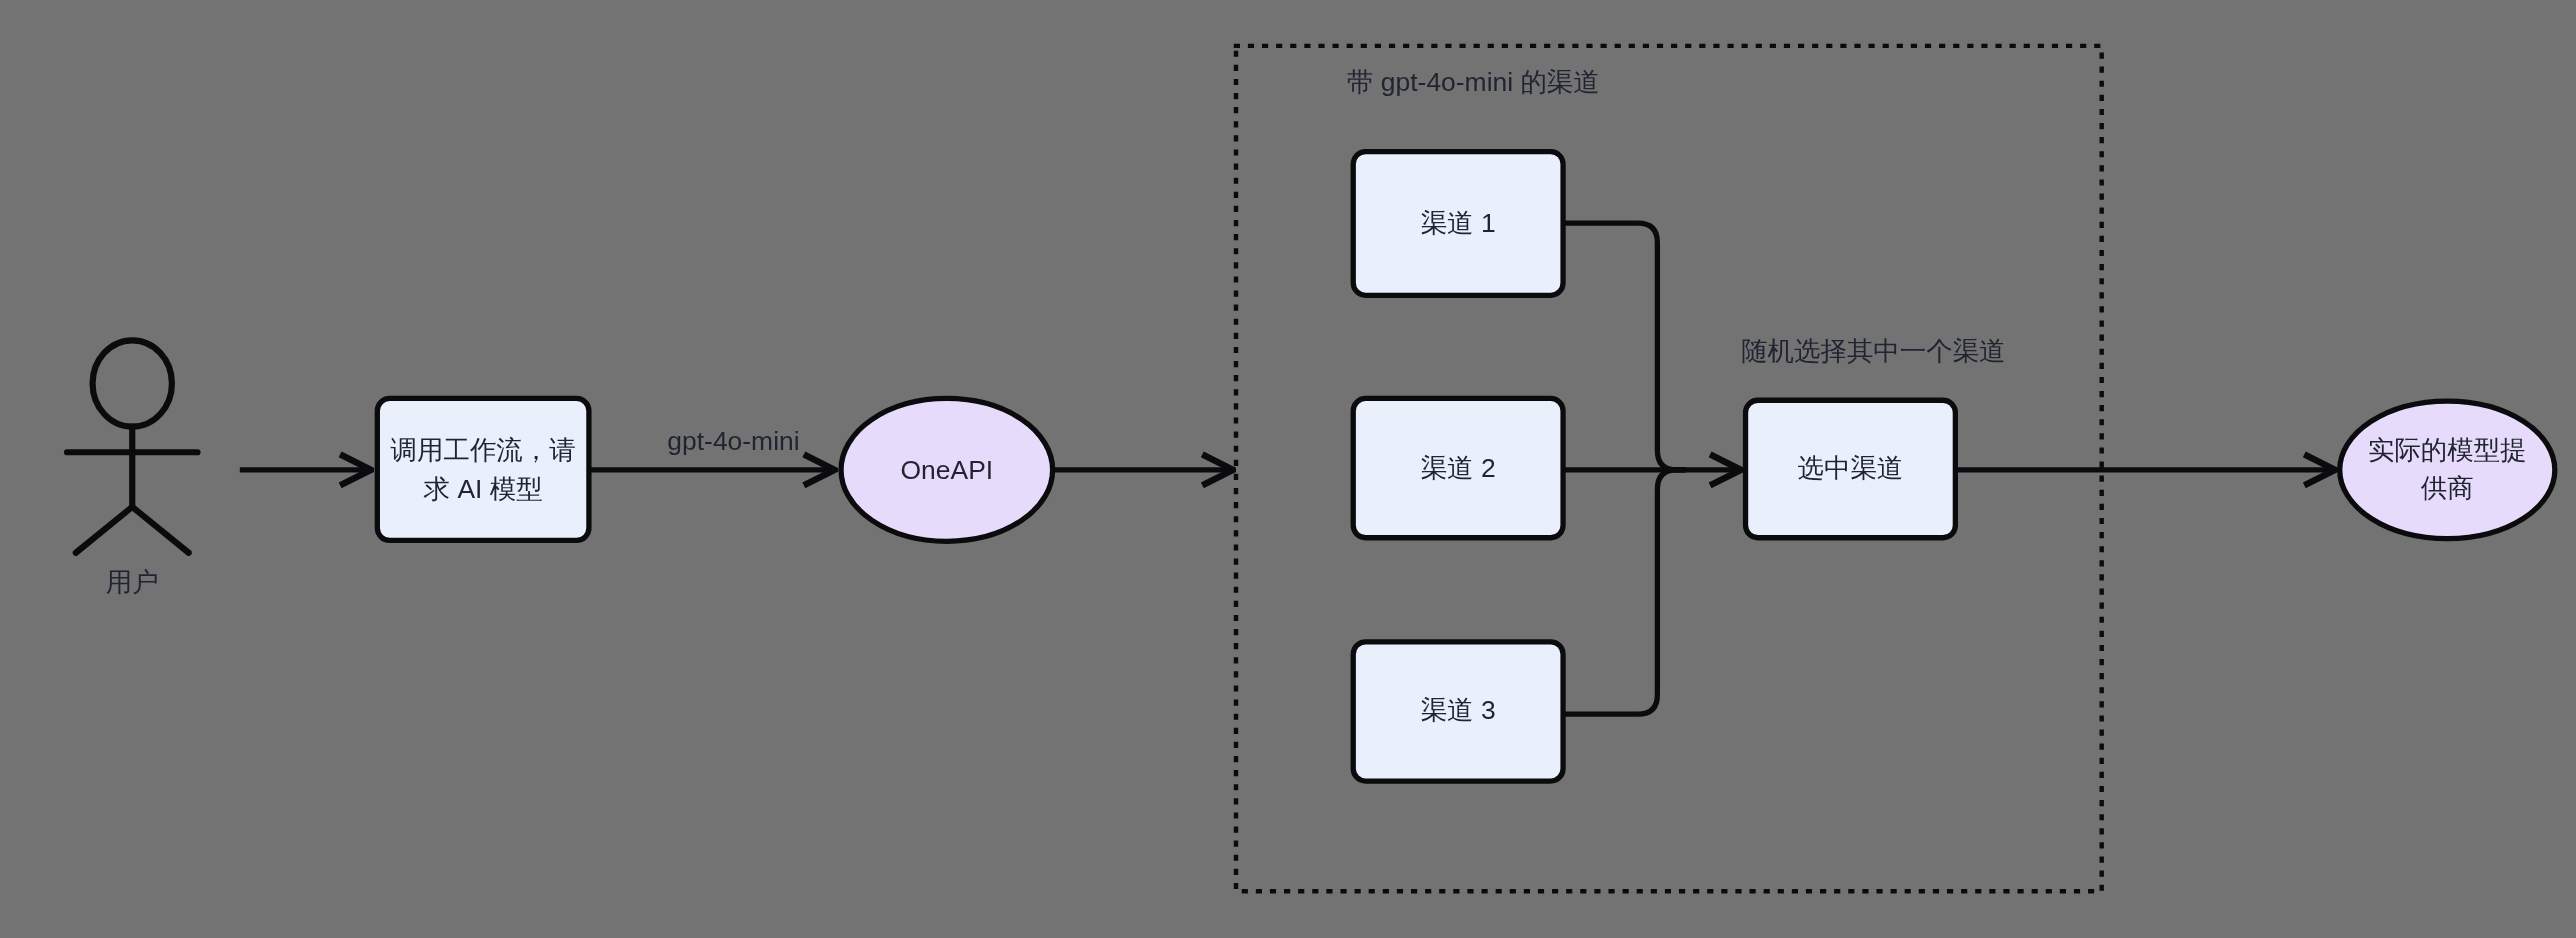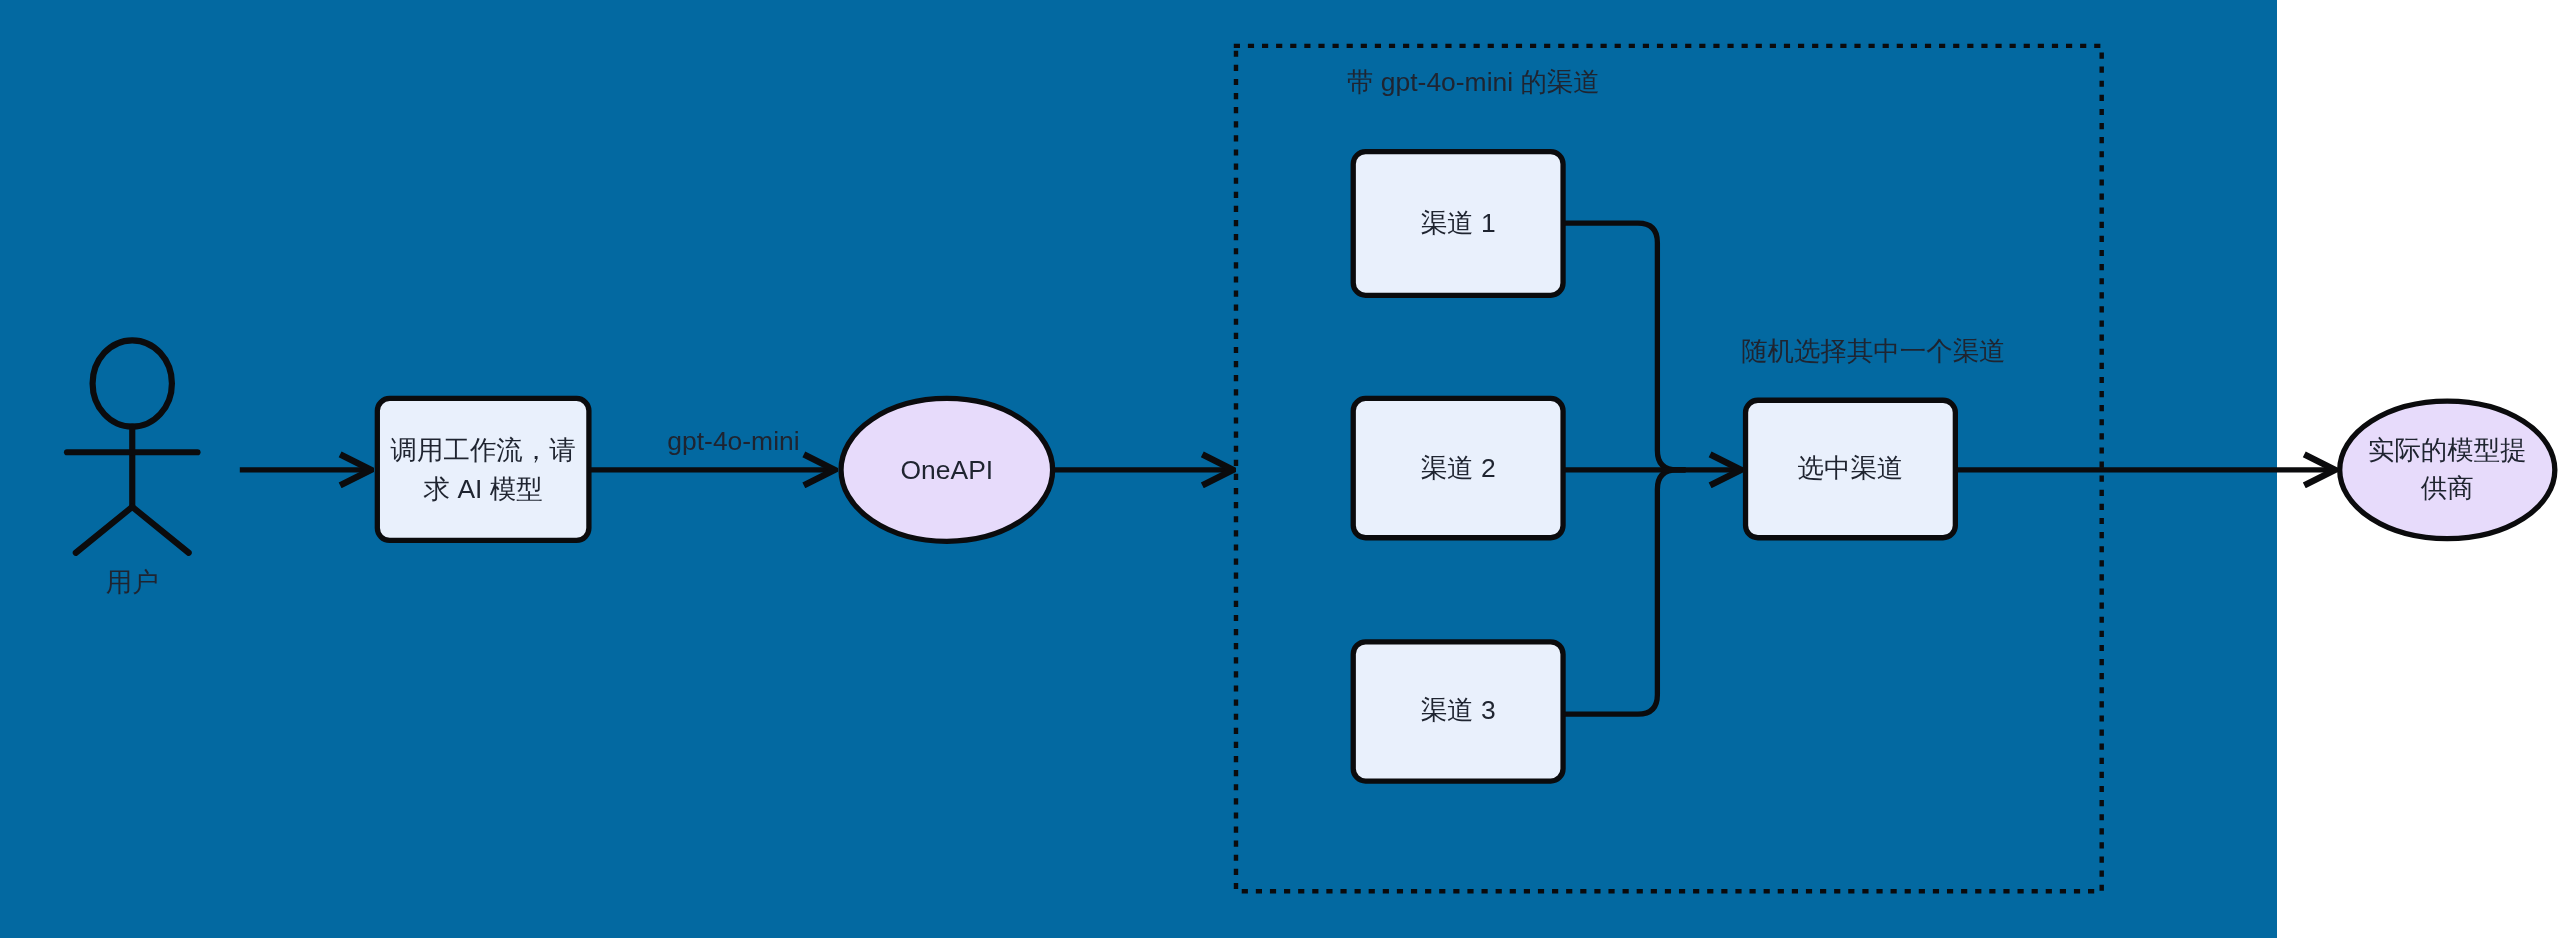--- a/index.html
+++ b/index.html
@@ -8,24 +8,23 @@
     background: #ffffff;
   }
   body {
     width: 2576px;
     height: 938px;
     font-family: "Liberation Sans", "DejaVu Sans", sans-serif;
     overflow: hidden;
   }
   #diagram-root {
     position: relative;
-    width: 2268px;
+    width: 2576px;
     height: 938px;
-    background: #0369a1;
-    padding-left: 9px;
+    background: #737373;
   }
   svg#flow-svg {
     position: absolute;
     left: 0;
     top: 0;
     width: 2576px;
     height: 938px;
     display: block;
   }
   .node-text {

